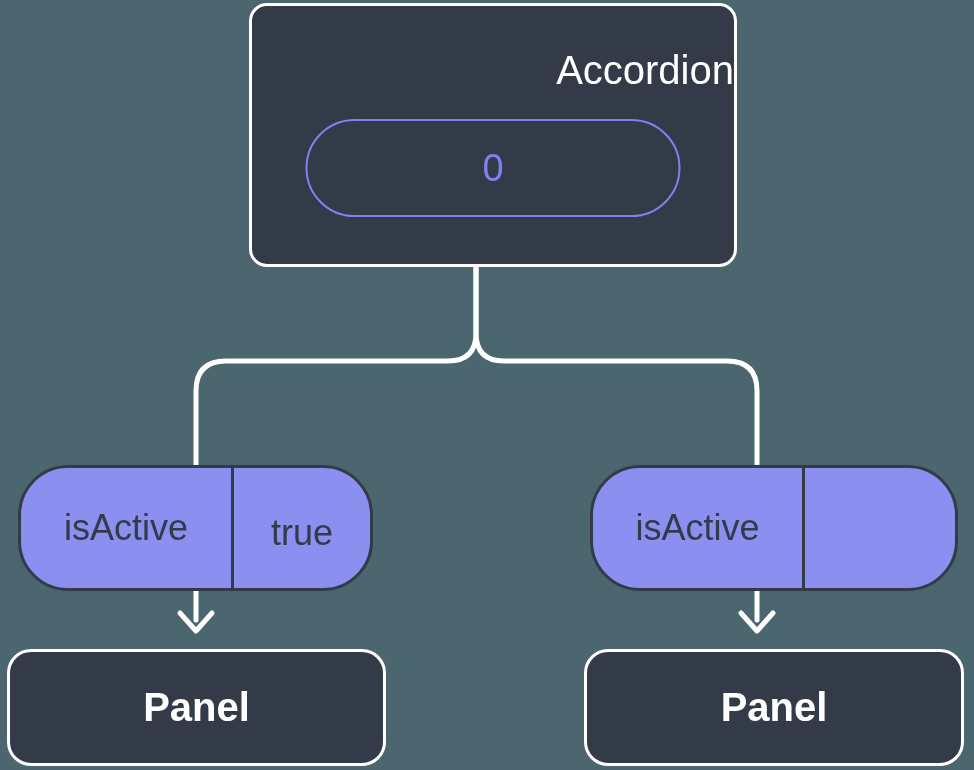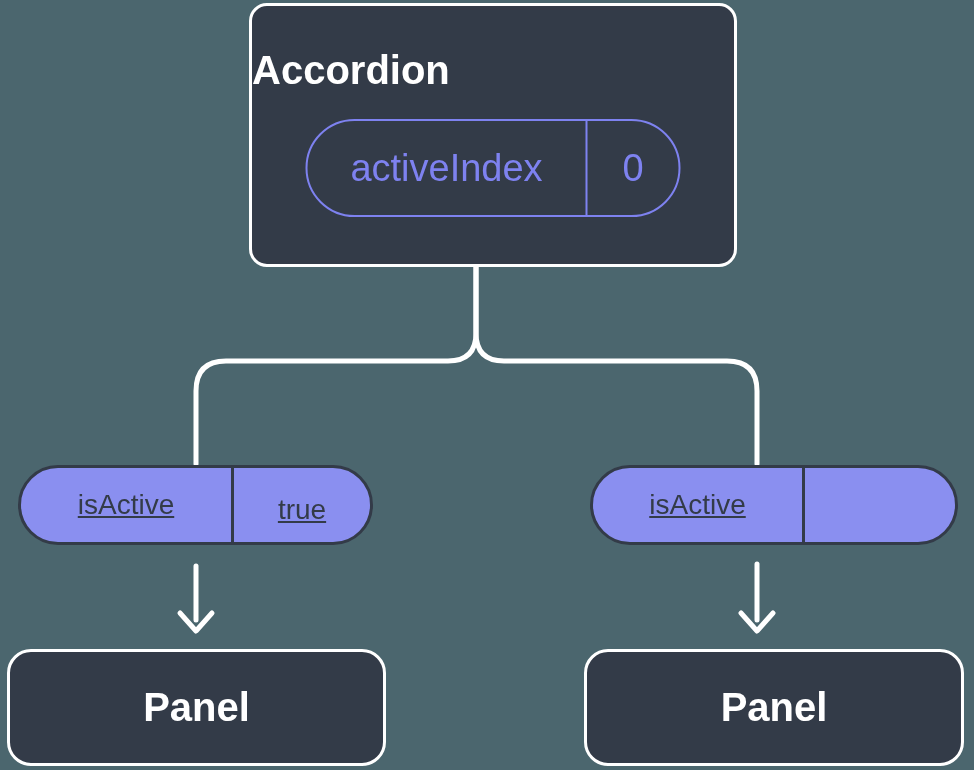--- a/index.html
+++ b/index.html
@@ -36,24 +36,24 @@
   }
   .root-node {
     left: 249px; top: 3px;
     width: 488px; height: 264px;
     border-radius: 18px;
   }
   .root-title {
     position: absolute;
     top: 42px; left: 0;
     width: 100%;
-    text-align: left;
+    text-align: right;
     color: var(--title-text, #FFFFFF);
     font-size: 40px;
-    font-weight: 700;
+    font-weight: 400;
     line-height: 44px;
   }
   .outline-pill {
     position: absolute;
     top: 113px;
     left: 50%;
     transform: translateX(-50%);
     width: 375px; height: 98px;
     border: 2.5px solid var(--pill-outline, #7E82F0);
     border-radius: 49px;
@@ -71,30 +71,29 @@
   }
   .outline-pill .pill-value {
     flex: 1;
     display: flex;
     align-items: center;
     justify-content: center;
   }
   .filled-pill {
     position: absolute;
     top: 465px;
-    height: 80px;
+    height: 126px;
     background: var(--pill-fill, #8A8FF0);
     border: 3px solid var(--ink, #333B48);
     border-radius: 50px;
     display: flex;
     box-sizing: border-box;
     color: var(--ink, #333B48);
-    font-size: 28px;
+    font-size: 36px;
     z-index: 2;
-    text-decoration: underline;
   }
   .filled-pill .pill-name {
     display: flex;
     align-items: center;
     justify-content: center;
     border-right: 3px solid var(--ink, #333B48);
   }
   .filled-pill .pill-value {
     flex: 1;
     display: flex;
@@ -131,21 +130,20 @@
     <path class="connector" d="M476 265 L476 333 Q476 361 504 361 L727 361 Q757 361 757 391 L757 464"></path>
     <path class="connector" d="M196 566 L196 620"></path>
     <path class="connector" d="M180 613 L196 631 L212 613"></path>
     <path class="connector" d="M757 564 L757 620"></path>
     <path class="connector" d="M741 613 L757 631 L773 613"></path>
   </svg>
 
   <div class="node root-node">
     <div class="root-title">Accordion</div>
     <div class="outline-pill">
-      <span class="pill-name">activeIndex</span>
       <span class="pill-value">0</span>
     </div>
   </div>
 
   <div class="filled-pill pill-first">
     <span class="pill-name">isActive</span>
     <span class="pill-value">true</span>
   </div>
 
   <div class="filled-pill pill-second">

